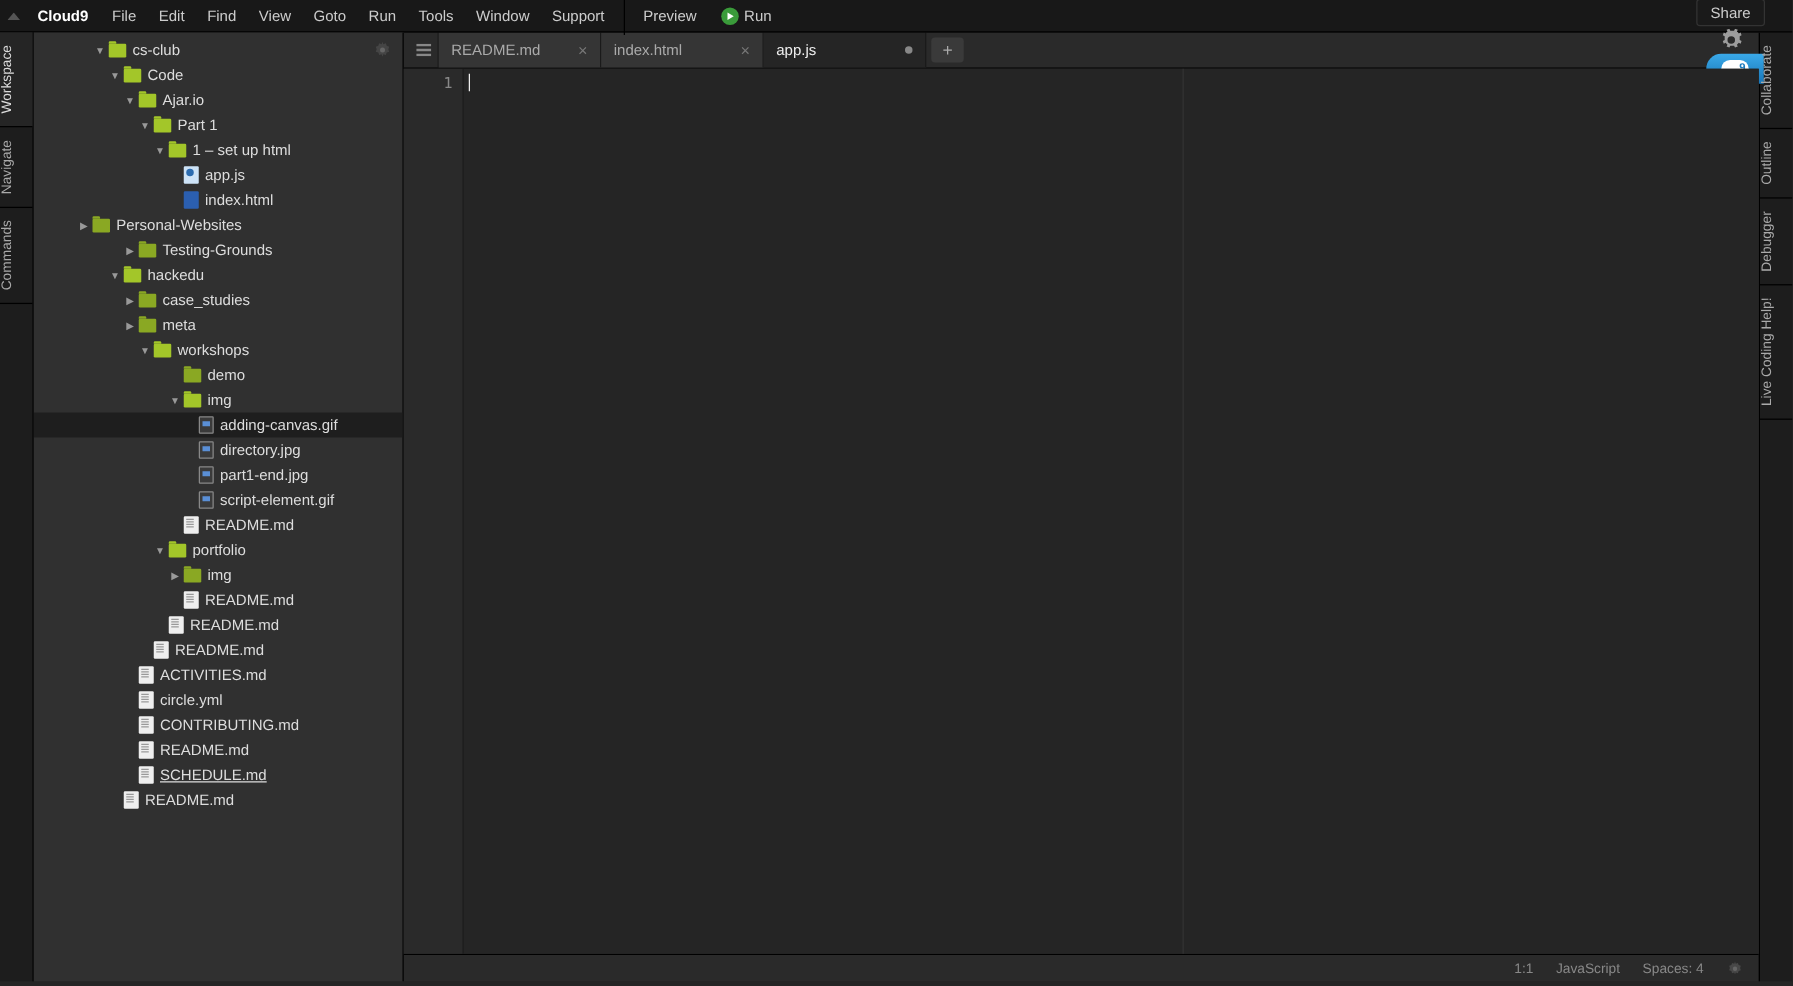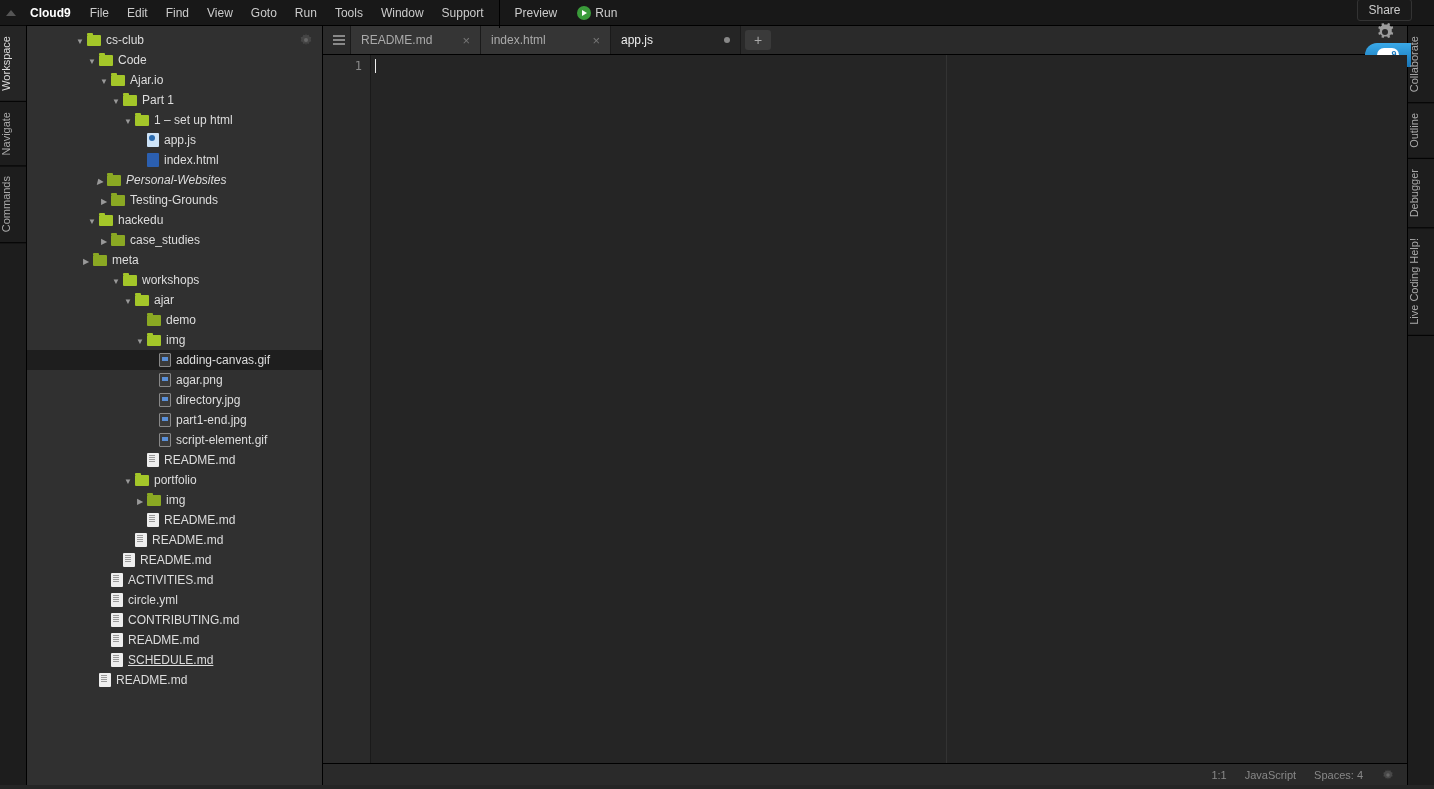--- a/index.html
+++ b/index.html
@@ -215,74 +215,64 @@
         <div class="tree-row" style="padding-left: 108px;">
           <span class="tw"></span>
           <span class="file-icon js"></span>
           <span class="label">app.js</span>
         </div>
         <div class="tree-row" style="padding-left: 108px;">
           <span class="tw"></span>
           <span class="file-icon html"></span>
           <span class="label">index.html</span>
         </div>
-        <div class="tree-row" style="padding-left: 68px; font-style: italic;">
+        <div class="tree-row" style="padding-left: 35px;">
           <span class="tw closed"></span>
           <span class="folder-icon dark"></span>
           <span class="label">Personal-Websites</span>
         </div>
         <div class="tree-row" style="padding-left: 72px;">
           <span class="tw closed"></span>
           <span class="folder-icon dark"></span>
           <span class="label">Testing-Grounds</span>
         </div>
         <div class="tree-row" style="padding-left: 60px;">
           <span class="tw open"></span>
           <span class="folder-icon"></span>
           <span class="label">hackedu</span>
         </div>
         <div class="tree-row" style="padding-left: 72px;">
           <span class="tw closed"></span>
           <span class="folder-icon dark"></span>
           <span class="label">case_studies</span>
         </div>
-        <div class="tree-row" style="padding-left: 54px;">
+        <div class="tree-row" style="padding-left: 72px;">
           <span class="tw closed"></span>
           <span class="folder-icon dark"></span>
           <span class="label">meta</span>
         </div>
         <div class="tree-row" style="padding-left: 84px;">
           <span class="tw open"></span>
           <span class="folder-icon"></span>
           <span class="label">workshops</span>
-        </div>
-        <div class="tree-row" style="padding-left: 96px;">
-          <span class="tw open"></span>
-          <span class="folder-icon"></span>
-          <span class="label">ajar</span>
         </div>
         <div class="tree-row" style="padding-left: 108px;">
           <span class="tw"></span>
           <span class="folder-icon dark"></span>
           <span class="label">demo</span>
         </div>
         <div class="tree-row" style="padding-left: 108px;">
           <span class="tw open"></span>
           <span class="folder-icon"></span>
           <span class="label">img</span>
         </div>
         <div class="tree-row selected" style="padding-left: 120px;">
           <span class="tw"></span>
           <span class="file-icon img"></span>
           <span class="label">adding-canvas.gif</span>
-        </div>
-        <div class="tree-row" style="padding-left: 120px;">
-          <span class="tw"></span>
-          <span class="file-icon img"></span>
-          <span class="label">agar.png</span>
         </div>
         <div class="tree-row" style="padding-left: 120px;">
           <span class="tw"></span>
           <span class="file-icon img"></span>
           <span class="label">directory.jpg</span>
         </div>
         <div class="tree-row" style="padding-left: 120px;">
           <span class="tw"></span>
           <span class="file-icon img"></span>
           <span class="label">part1-end.jpg</span>

